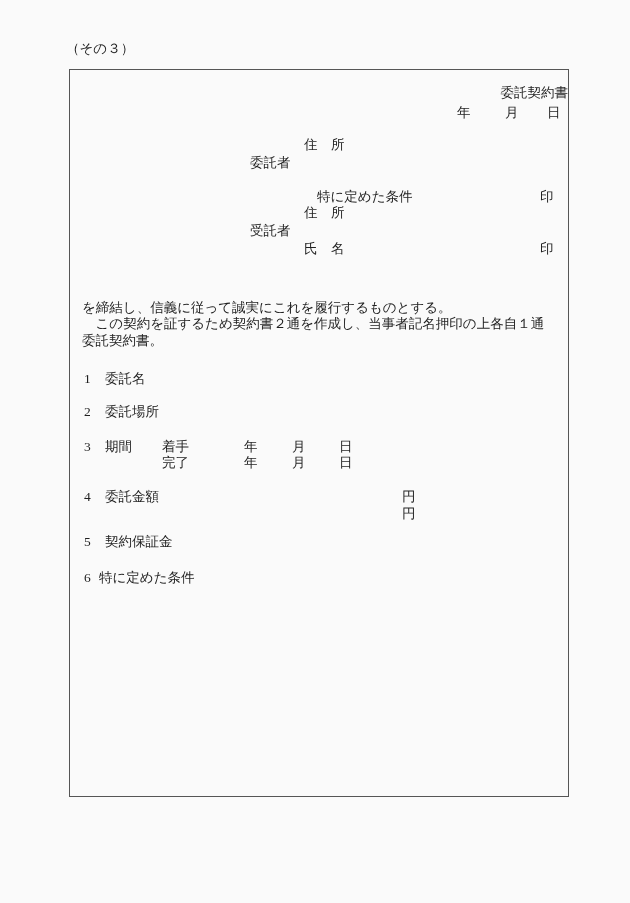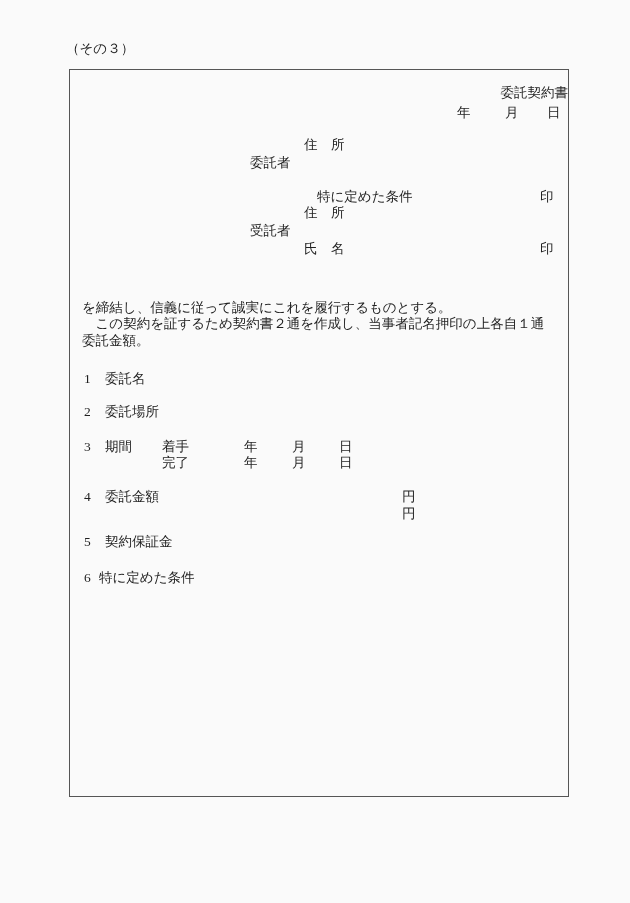--- a/index.html
+++ b/index.html
@@ -64,21 +64,21 @@
       <span class="sp" style="left:470px">印</span>
     </div>
 
     <div class="ln" style="top:230px">
       <span class="sp" style="left:12px">を締結し、信義に従って誠実にこれを履行するものとする。</span>
     </div>
     <div class="ln" style="top:246px">
       <span class="sp" style="left:12px">　この契約を証するため契約書２通を作成し、当事者記名押印の上各自１通</span>
     </div>
     <div class="ln" style="top:263px">
-      <span class="sp" style="left:12px">委託金額。</span>
+      <span class="sp" style="left:12px">委託契約書。</span>
     </div>
 
     <div class="ln" style="top:301px">
       <span class="sp" style="left:14px">1</span>
       <span class="sp" style="left:35px">委託名</span>
     </div>
 
     <div class="ln" style="top:334px">
       <span class="sp" style="left:14px">2</span>
       <span class="sp" style="left:35px">委託場所</span>

